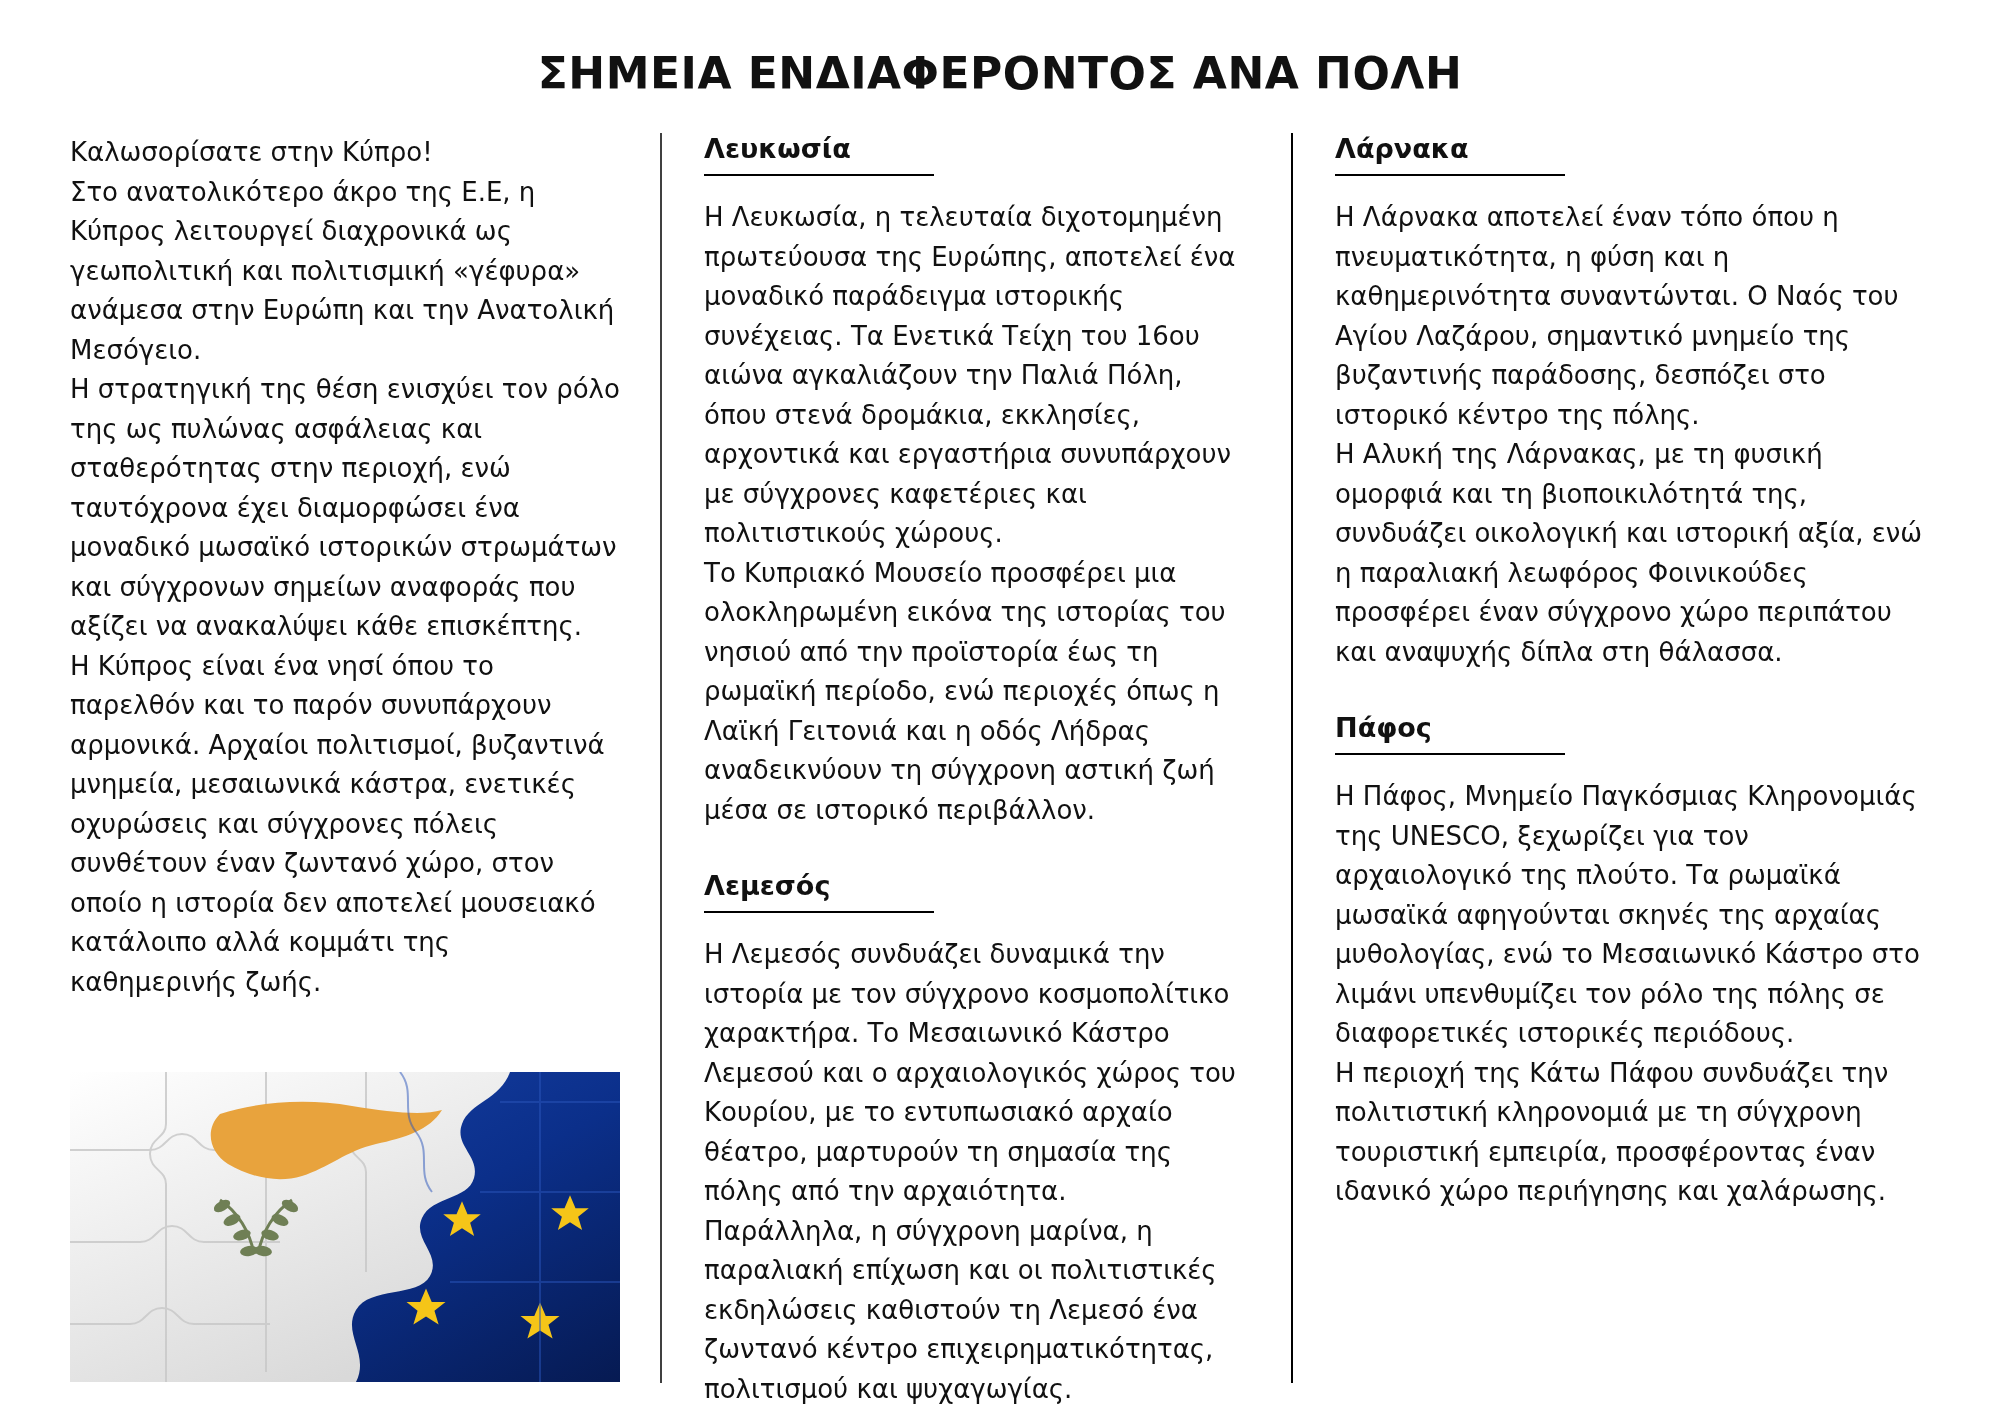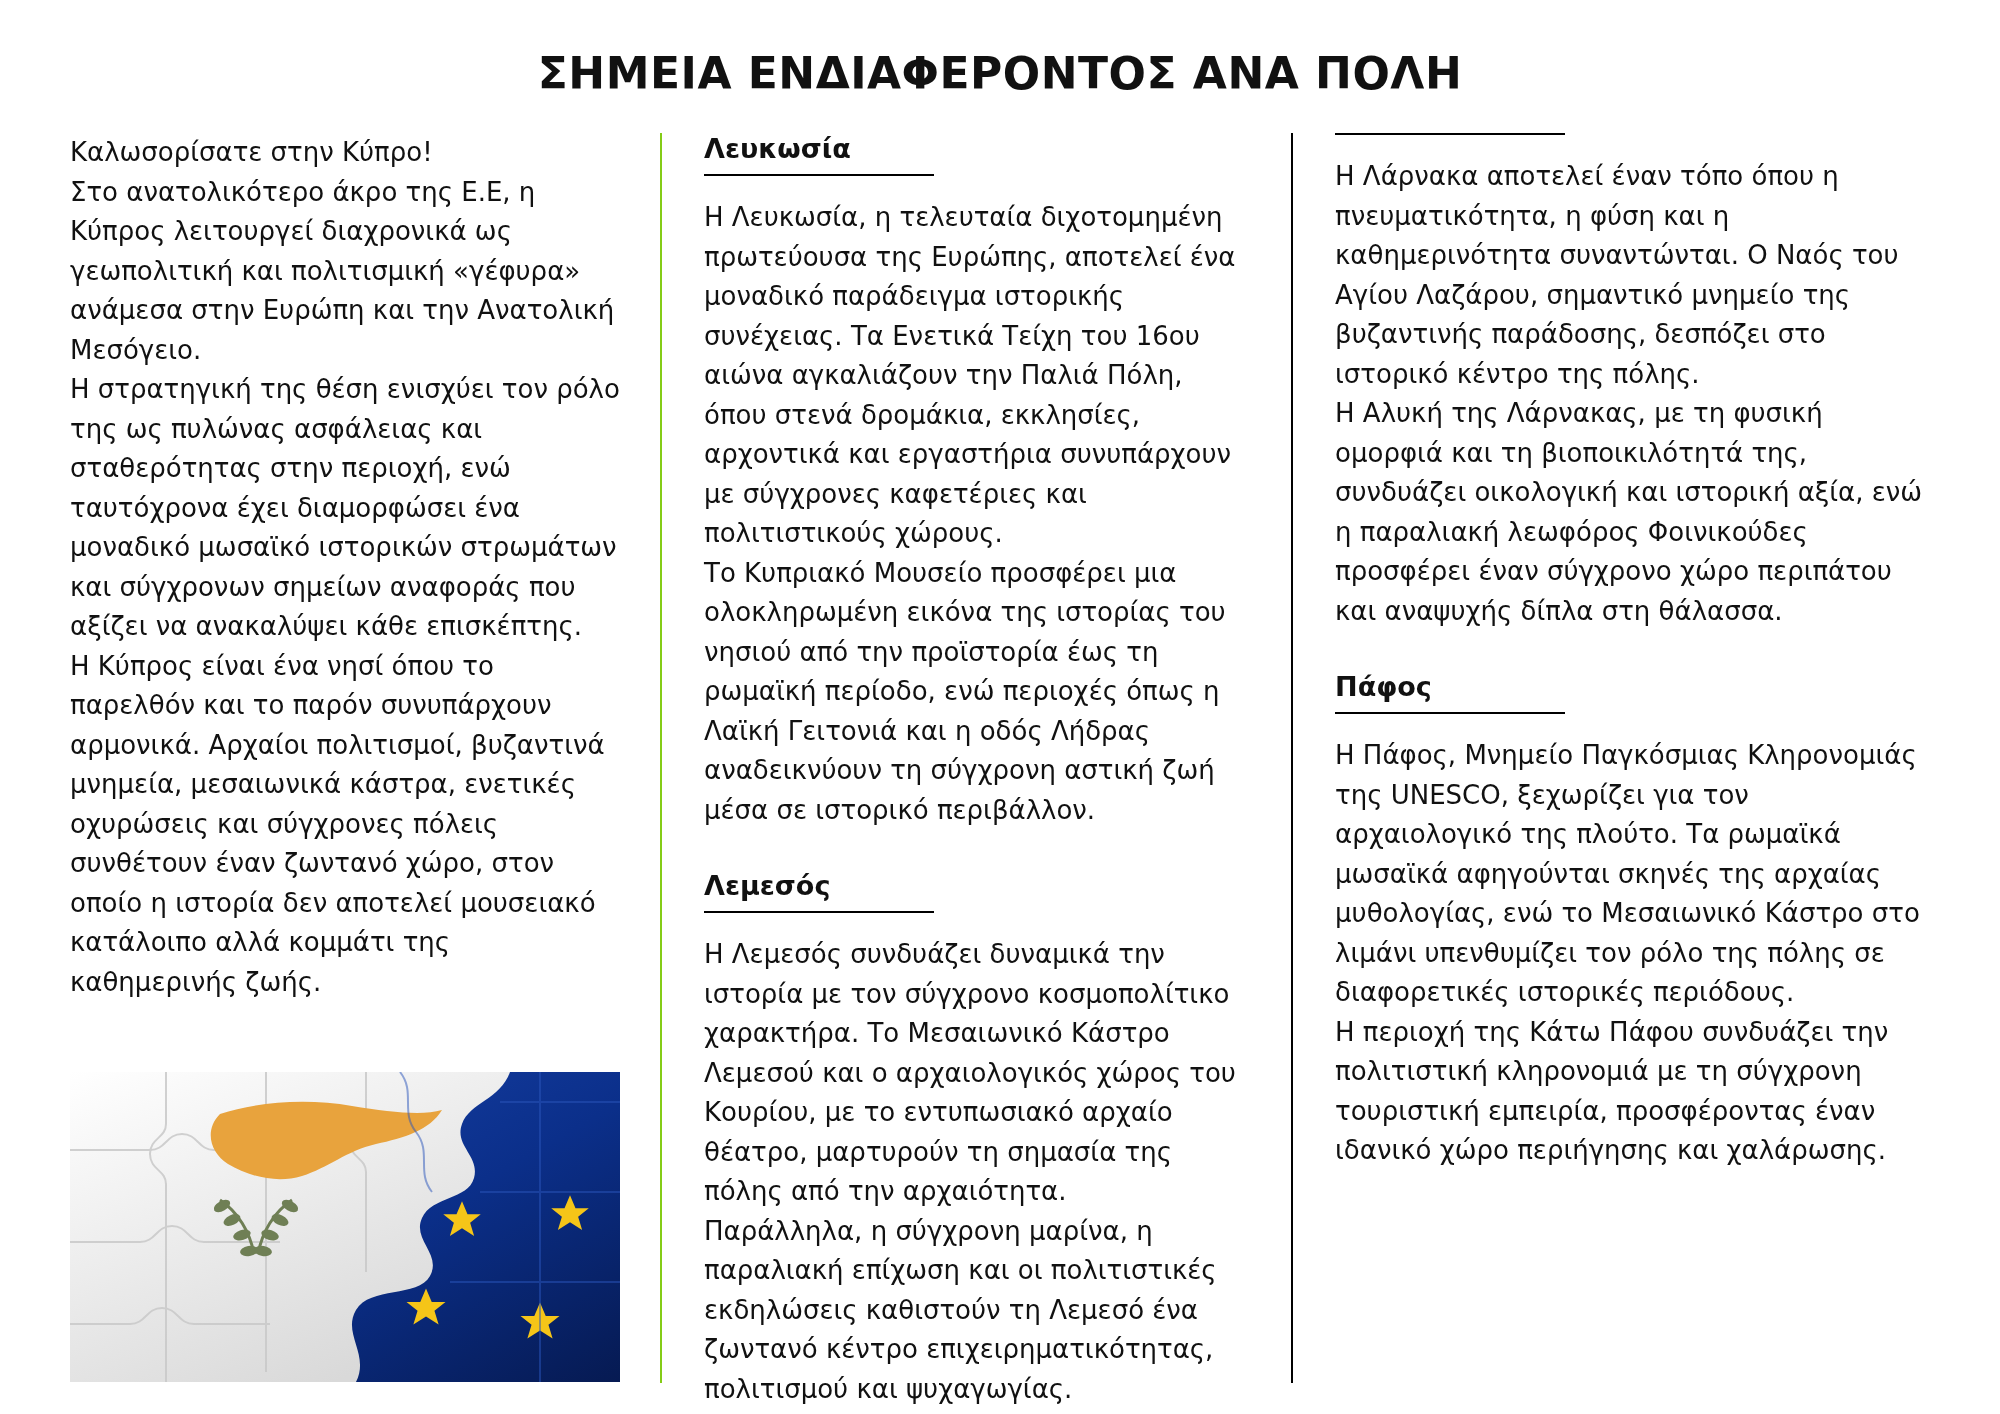--- a/index.html
+++ b/index.html
@@ -40,21 +40,21 @@
     position: relative;
   }
   .col-1 {
     width: 590px;
     padding-right: 40px;
   }
   .col-2 {
     width: 632px;
     padding-left: 42px;
     padding-right: 40px;
-    border-left: 2px solid #84cc16;
+    border-left: 2px solid #404040;
   }
   .col-3 {
     width: 640px;
     padding-left: 42px;
     border-left: 2px solid #000;
   }
   .intro-greeting {
     font-size: 26px;
     line-height: 1.52;
   }
@@ -181,20 +181,21 @@
         <div class="sec-rule"></div>
         <div class="body-para">
             <div>Η Λεμεσός συνδυάζει δυναμικά την ιστορία με τον σύγχρονο κοσμοπολίτικο χαρακτήρα. Το Μεσαιωνικό Κάστρο Λεμεσού και ο αρχαιολογικός χώρος του Κουρίου, με το εντυπωσιακό αρχαίο θέατρο, μαρτυρούν τη σημασία της πόλης από την αρχαιότητα.</div>
             <div>Παράλληλα, η σύγχρονη μαρίνα, η παραλιακή επίχωση και οι πολιτιστικές εκδηλώσεις καθιστούν τη Λεμεσό ένα ζωντανό κέντρο επιχειρηματικότητας, πολιτισμού και ψυχαγωγίας.</div>
           </div>
       </div>
     </div>
 
     <div class="col col-3">
       <div class="sec-block">
+        <div class="sec-head">Λάρνακα</div>
         <div class="sec-rule"></div>
         <div class="body-para">
             <div>Η Λάρνακα αποτελεί έναν τόπο όπου η πνευματικότητα, η φύση και η καθημερινότητα συναντώνται. Ο Ναός του Αγίου Λαζάρου, σημαντικό μνημείο της βυζαντινής παράδοσης, δεσπόζει στο ιστορικό κέντρο της πόλης.</div>
             <div>Η Αλυκή της Λάρνακας, με τη φυσική ομορφιά και τη βιοποικιλότητά της, συνδυάζει οικολογική και ιστορική αξία, ενώ η παραλιακή λεωφόρος Φοινικούδες προσφέρει έναν σύγχρονο χώρο περιπάτου και αναψυχής δίπλα στη θάλασσα.</div>
           </div>
       </div>
       <div class="sec-block">
         <div class="sec-head">Πάφος</div>
         <div class="sec-rule"></div>
         <div class="body-para">

